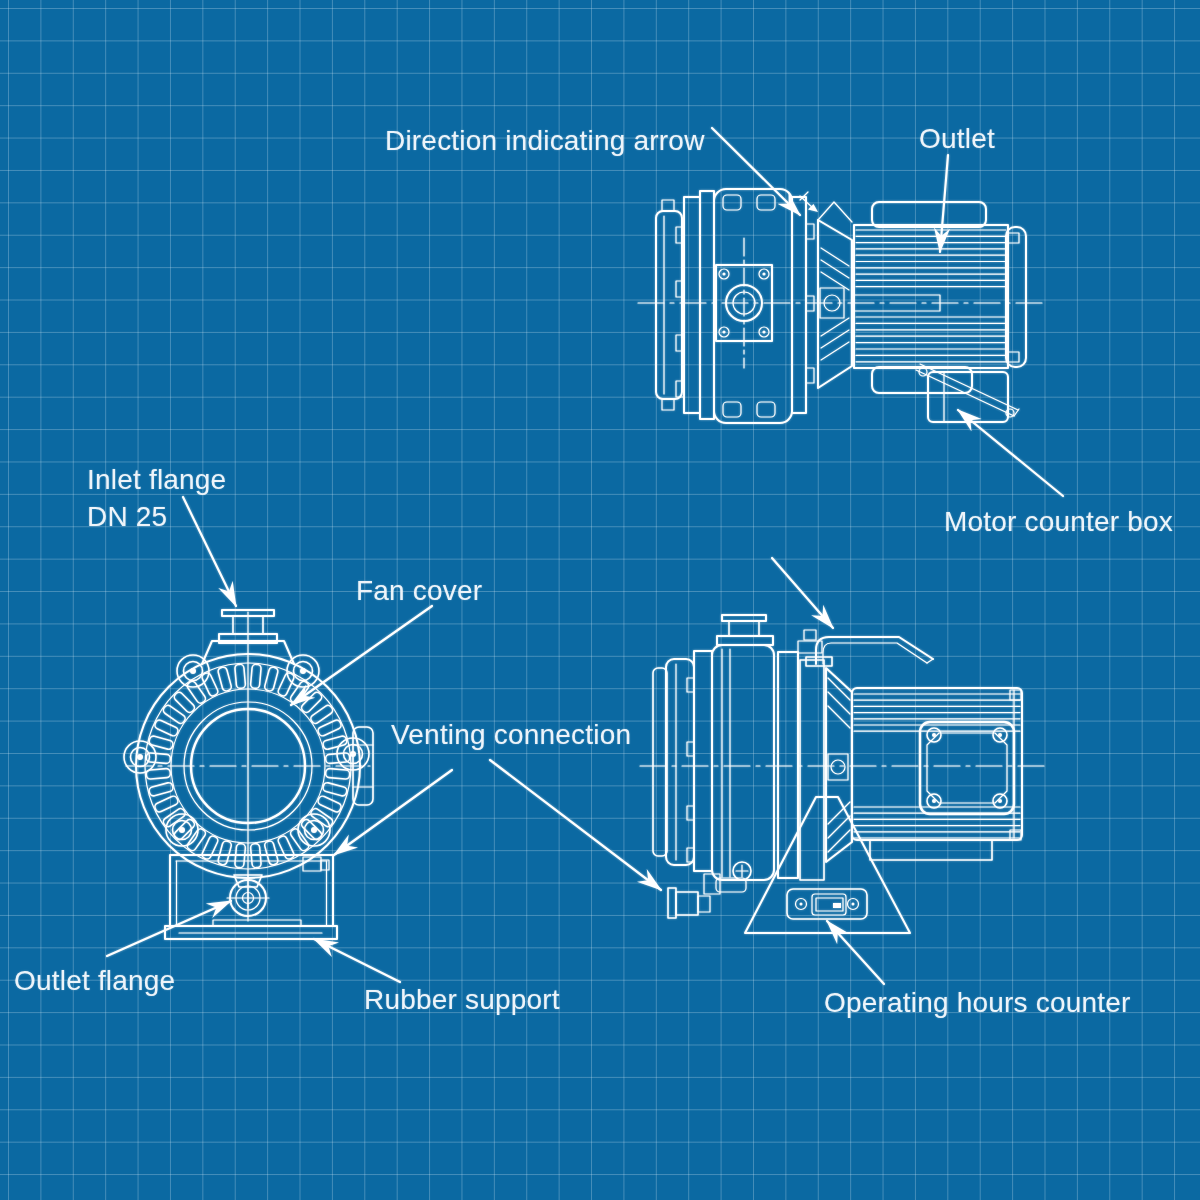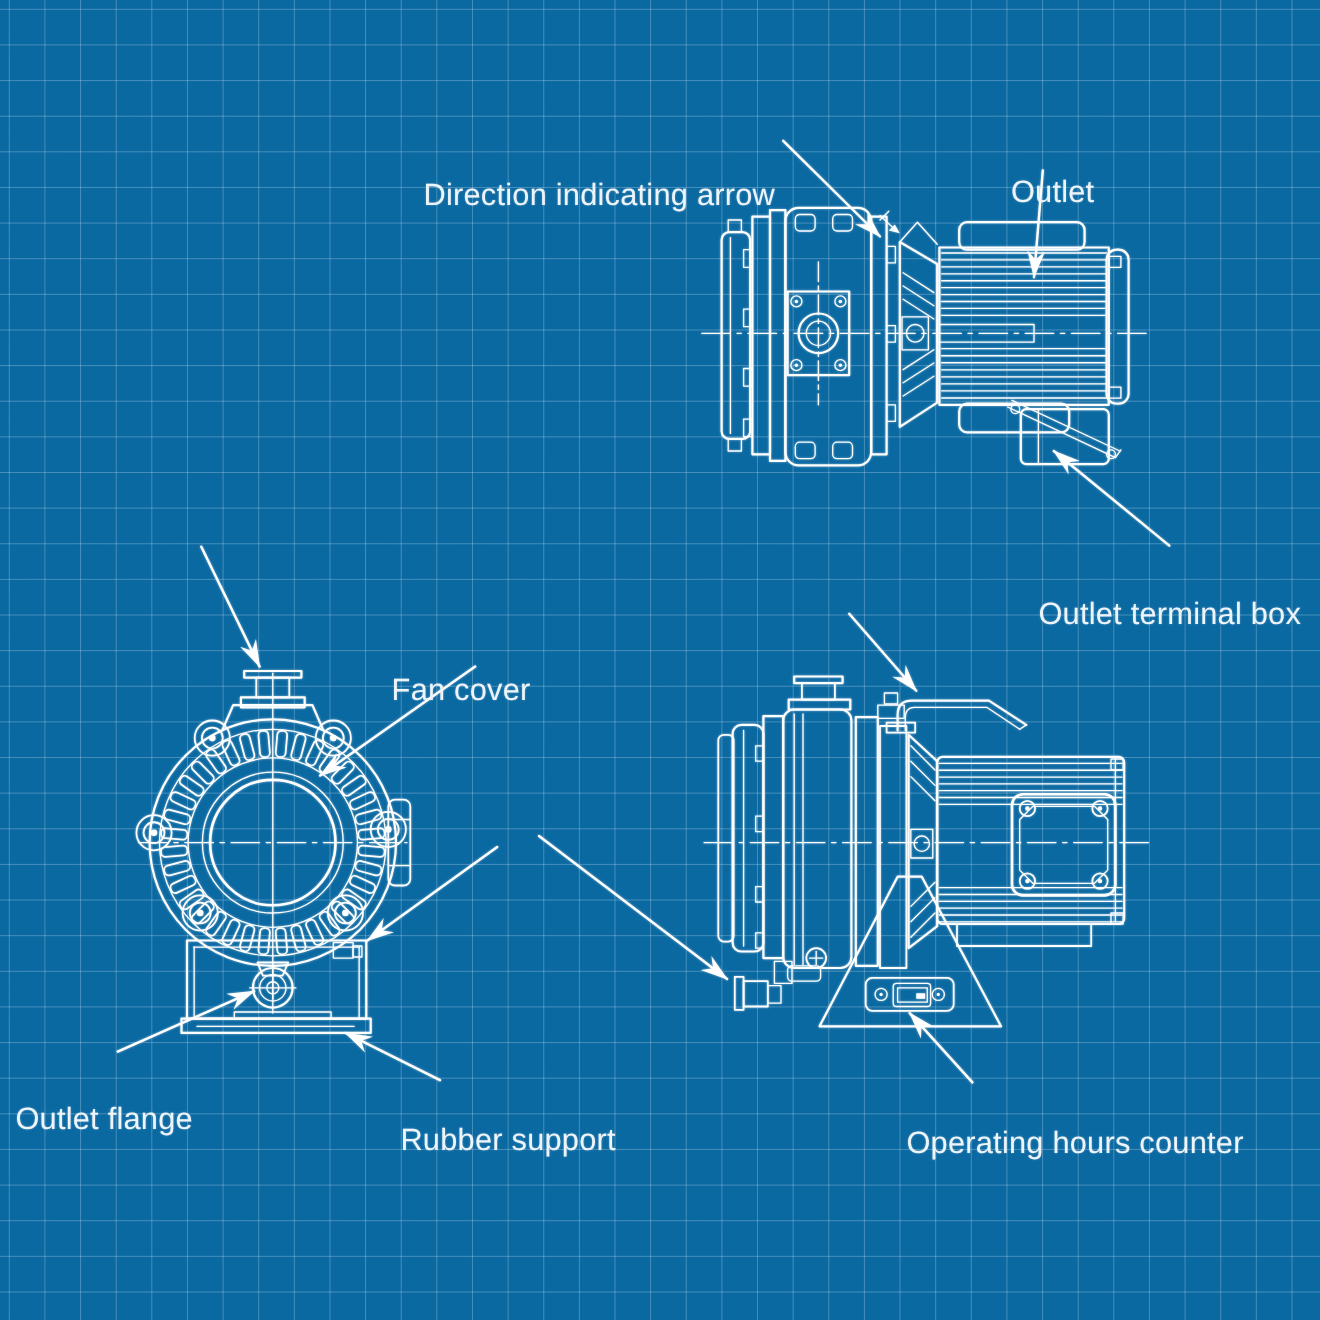--- a/index.html
+++ b/index.html
@@ -22,21 +22,20 @@
   .th{stroke-width:1.2;}
   .bd{stroke-width:2.4;}
   .cl{stroke-width:1.2;stroke-dasharray:26 6 4 6;}
   .dsh{stroke-dasharray:18 4 4 4;}
   .ldr{stroke-width:2.2;}
   .fw{fill:var(--line);stroke:none;}
   .lbl{
     position:absolute;color:var(--text);font-size:28px;line-height:37px;
     letter-spacing:.2px;white-space:nowrap;
     text-shadow:0 0 2px rgba(255,255,255,.35);
-    margin-top:36px;
   }
 </style>
 </head>
 <body>
 
 <div class="stage">
 
   <svg class="draw" width="1200" height="1200" viewBox="0 0 1200 1200">
     <defs>
       <marker id="ah" markerUnits="userSpaceOnUse" markerWidth="26" markerHeight="18" refX="24" refY="9" orient="auto">
@@ -352,20 +351,25 @@
       <line class="ldr" x1="490" y1="760" x2="661" y2="890" marker-end="url(#ah)"></line>
       <line class="ldr" x1="772" y1="558" x2="833" y2="628" marker-end="url(#ah)"></line>
       <line class="ldr" x1="107" y1="956" x2="231" y2="901" marker-end="url(#ah)"></line>
       <line class="ldr" x1="400" y1="982" x2="314" y2="939" marker-end="url(#ah)"></line>
       <line class="ldr" x1="884" y1="984" x2="827" y2="921" marker-end="url(#ah)"></line>
     </g>
   </svg>
 
   <div class="lbl" style="left:385px;top:122px">Direction indicating arrow</div>
   <div class="lbl" style="left:919px;top:120px">Outlet</div>
-  <div class="lbl" style="left:944px;top:503px">Outlet terminal box</div>
+  <div class="lbl" style="left:944px;top:503px">Motor counter box</div>
+  <div class="lbl" style="left:87px;top:461px">
+    <div>Inlet flange</div>
+    <div>DN 25</div>
+  </div>
   <div class="lbl" style="left:356px;top:572px">Fan cover</div>
+  <div class="lbl" style="left:391px;top:716px">Venting connection</div>
   <div class="lbl" style="left:14px;top:962px">
     <div>Outlet flange</div>
   </div>
   <div class="lbl" style="left:824px;top:984px">Operating hours counter</div>
   <div class="lbl" style="left:364px;top:981px">Rubber support</div>
 </div>
 
 </body></html>

